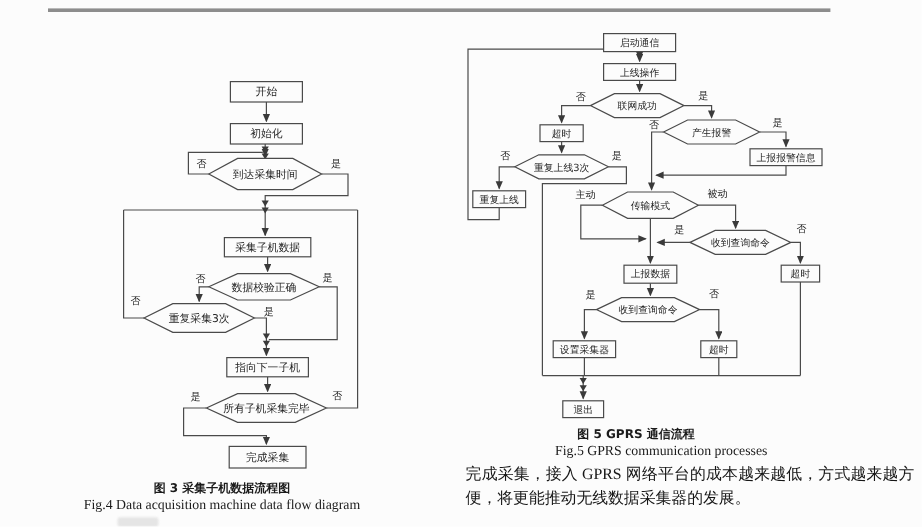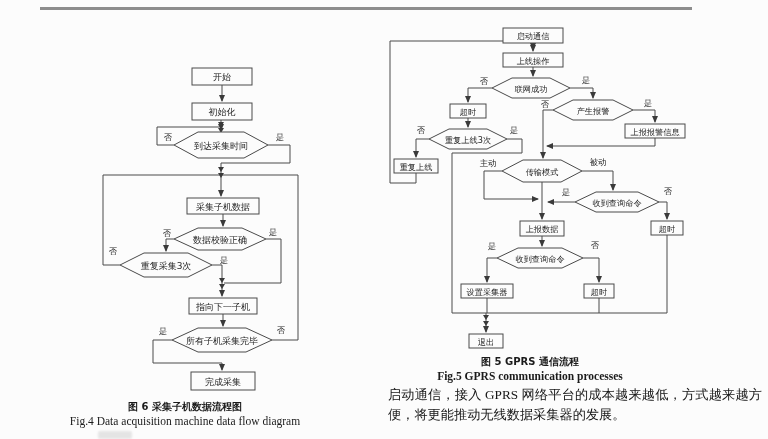--- a/index.html
+++ b/index.html
@@ -179,21 +179,21 @@
       <text class="lb" x="514" y="130" text-anchor="middle" dominant-baseline="middle">是</text>
       <text class="lb" x="488" y="163" text-anchor="middle" dominant-baseline="middle">主动</text>
       <text class="lb" x="598" y="162" text-anchor="middle" dominant-baseline="middle">被动</text>
       <text class="lb" x="566" y="192" text-anchor="middle" dominant-baseline="middle">是</text>
       <text class="lb" x="668" y="191" text-anchor="middle" dominant-baseline="middle">否</text>
       <text class="lb" x="492" y="246" text-anchor="middle" dominant-baseline="middle">是</text>
       <text class="lb" x="595" y="245" text-anchor="middle" dominant-baseline="middle">否</text>
     </g>
   </svg>
 
-  <div class="cap-cn" style="left:40px;top:400px;width:290px;">图 6  采集子机数据流程图</div>
+  <div class="cap-cn" style="left:40px;top:400px;width:290px;">图 3  采集子机数据流程图</div>
   <div class="cap-en" style="left:40px;top:415px;width:290px;font-family:Liberation Serif, serif;">Fig.4  Data acquisition machine data flow diagram</div>
   <div class="cap-cn" style="left:400px;top:355px;width:260px;">图 5  GPRS 通信流程</div>
-  <div class="cap-en" style="left:400px;top:370px;width:260px;font-weight:bold;">Fig.5  GPRS communication processes</div>
+  <div class="cap-en" style="left:421px;top:370px;width:260px;">Fig.5  GPRS communication processes</div>
 
-  <div class="para">启动通信，接入 GPRS 网络平台的成本越来越低，方式越来越方便，将更能推动无线数据采集器的发展。</div>
+  <div class="para">完成采集，接入 GPRS 网络平台的成本越来越低，方式越来越方便，将更能推动无线数据采集器的发展。</div>
 
   <div class="artifact"></div>
 </div>
 
 </body></html>

